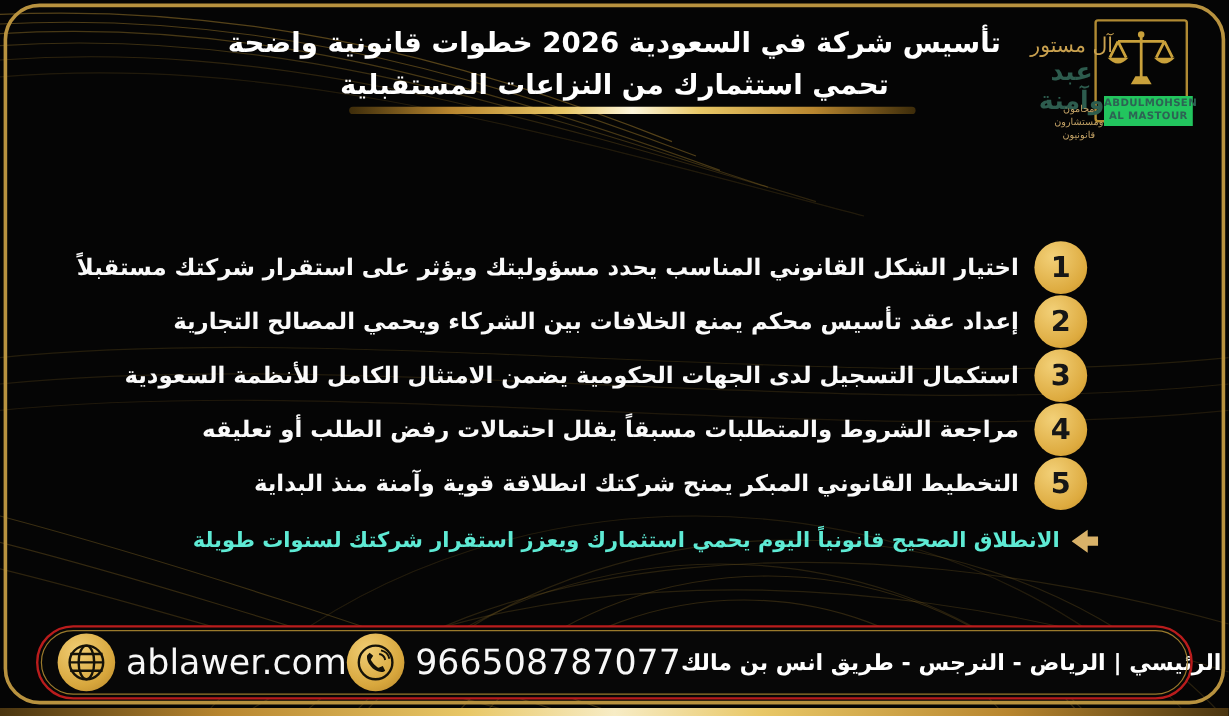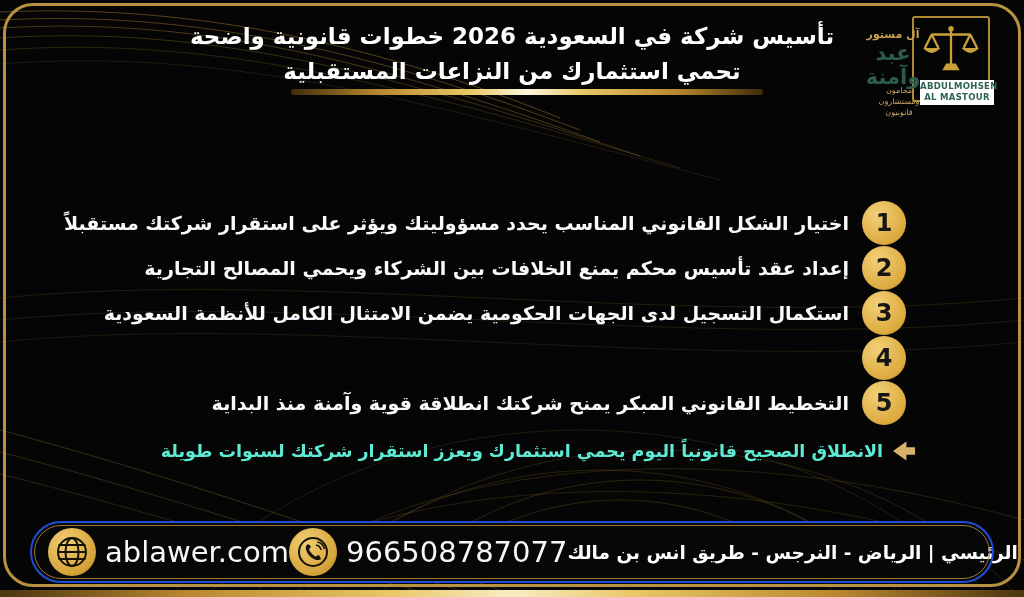--- a/index.html
+++ b/index.html
@@ -14,44 +14,44 @@
   
   .title{position:absolute;top:19px;left:150px;right:150px;z-index:3;text-align:center;
          color:#ffffff;font-size:23px;font-weight:800;line-height:1.5;}
   .divider{position:absolute;top:89px;left:291px;width:472px;height:6px;border-radius:3px;z-index:3;
      background:linear-gradient(90deg,#3d2c0a,#b8862f 18%,#e8c766 38%,#fdf6dc 50%,#e8c766 62%,#b8862f 82%,#3d2c0a);}
   
   .logo{position:absolute;top:4px;right:12px;width:160px;height:116px;z-index:4;}
   .logo-frame{position:absolute;top:12px;right:22px;width:74px;height:82px;
               border:2px solid #b08a33;border-radius:3px;}
   .logo-frame svg{position:absolute;top:5px;left:50%;transform:translateX(-50%);}
-  .logo-latin{position:absolute;top:76px;right:18px;width:74px;background:#ffffff;
+  .logo-latin{position:absolute;top:76px;right:18px;width:74px;background:#22c55e;
       color:#2d6354;font-weight:800;font-size:8.5px;text-align:center;line-height:1.35;letter-spacing:.3px;padding:1px 0;}
   .logo-ar{position:absolute;top:24px;right:74px;width:90px;text-align:center;}
-  .logo-ar-top{color:#c9a14f;font-size:11px;font-weight:700;}
+  .logo-ar-top{color:#c9a14f;font-size:17px;font-weight:400;}
   .logo-ar-main{color:#2d5c4e;font-size:21px;font-weight:800;line-height:1.15;}
   .logo-side{position:absolute;top:82px;right:86px;width:54px;color:#caa86a;
              font-size:8px;line-height:1.35;text-align:center;}
   
   .intro{position:absolute;top:120px;left:80px;right:80px;z-index:3;text-align:center;
          color:#d9b269;font-size:18px;font-weight:700;line-height:1.8;}
   
   .steps{position:absolute;top:200px;right:118px;left:100px;z-index:3;display:flex;flex-direction:column;}
   .step{display:flex;align-items:center;gap:13px;height:45px;}
   .badge{flex:0 0 44px;width:44px;height:44px;border-radius:50%;
      background:radial-gradient(circle at 35% 30%,#f2d078,#ddaa3e 70%,#c08c2a);
      color:#161616;font-size:24px;font-weight:800;display:flex;align-items:center;justify-content:center;}
   .step-text{color:#fafafa;font-size:19px;font-weight:700;white-space:nowrap;}
   
   .conclusion{position:absolute;top:441px;right:108px;left:80px;z-index:3;display:flex;
       align-items:center;gap:10px;color:#5eead4;font-size:17.5px;font-weight:700;}
   .arrow{flex:0 0 auto;display:flex;}
   
   .footer{position:absolute;left:30px;right:30px;top:521px;height:62px;z-index:3;
-     border-radius:32px;border:2px solid #1d4ed8;background:#070707;box-sizing:border-box;
+     border-radius:32px;border:2px solid #b91c1c;background:#070707;box-sizing:border-box;
      display:flex;align-items:center;justify-content:space-between;padding:0 14px 0 16px;}
   .footer::before{content:"";position:absolute;inset:2px;border:1px solid #9a7a2c;border-radius:28px;pointer-events:none;}
   .contact{display:flex;align-items:center;gap:9px;}
   .icon-circle{width:48px;height:48px;border-radius:50%;flex:0 0 48px;
      background:radial-gradient(circle at 35% 30%,#f0cd74,#d7a63c 65%,#b4832a);
      display:flex;align-items:center;justify-content:center;}
   .contact-text{color:#f7f7f7;font-size:29px;}
   .address-text{color:#ffffff;font-size:18.5px;font-weight:700;white-space:nowrap;}
 </style>
 </head>
@@ -137,20 +137,21 @@
     <div class="step">
       <span class="badge">2</span>
       <span class="step-text">إعداد عقد تأسيس محكم يمنع الخلافات بين الشركاء ويحمي المصالح التجارية</span>
     </div>
     <div class="step">
       <span class="badge">3</span>
       <span class="step-text">استكمال التسجيل لدى الجهات الحكومية يضمن الامتثال الكامل للأنظمة السعودية</span>
     </div>
     <div class="step">
       <span class="badge">4</span>
+      <span class="step-text">مراجعة الشروط والمتطلبات مسبقاً يقلل احتمالات رفض الطلب أو تعليقه</span>
     </div>
     <div class="step">
       <span class="badge">5</span>
       <span class="step-text">التخطيط القانوني المبكر يمنح شركتك انطلاقة قوية وآمنة منذ البداية</span>
     </div>
   </div>
 
   <div class="conclusion" dir="rtl">
     <span class="arrow">
       <svg width="23" height="20" viewBox="0 0 24 20">

